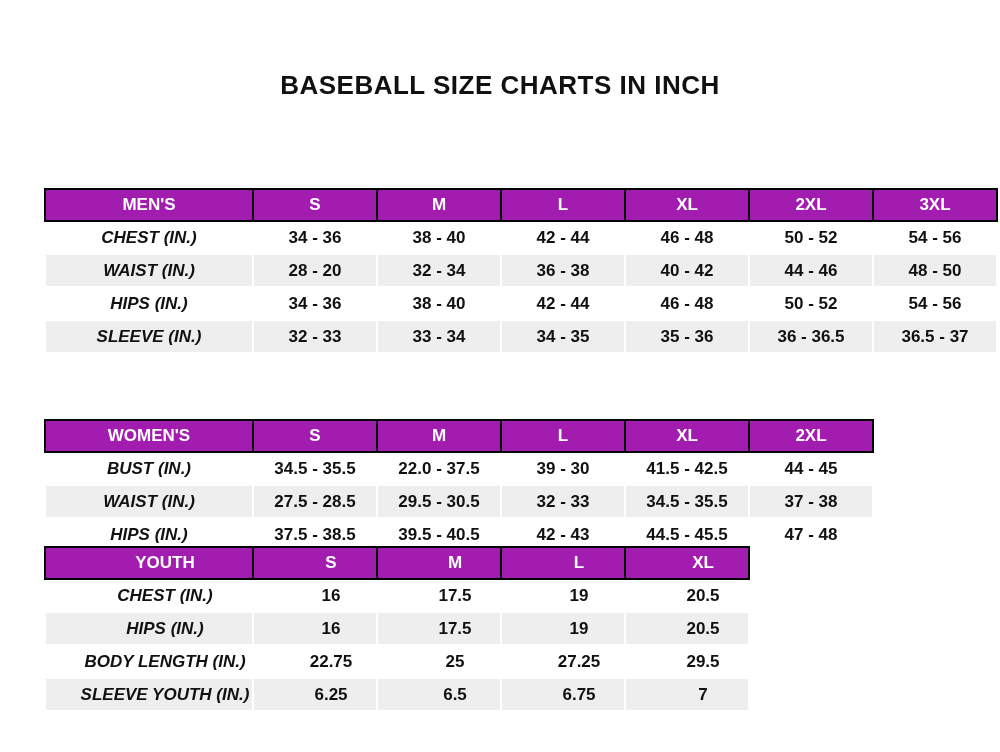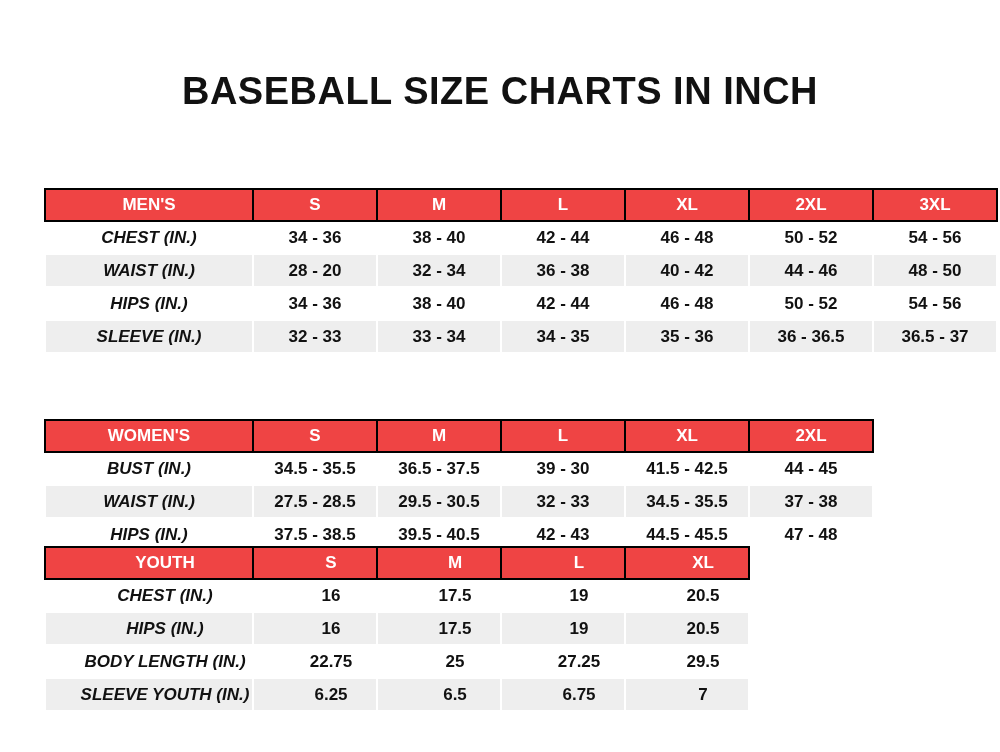--- a/index.html
+++ b/index.html
@@ -19,21 +19,21 @@
     width: 1000px;
     height: 752px;
     background: #ffffff;
   }
   .title {
     position: absolute;
     top: 70px;
     left: 0;
     width: 1000px;
     text-align: center;
-    font-size: 38px;
+    font-size: 26px;
     font-weight: bold;
     letter-spacing: 0.5px;
     color: #111111;
   }
 
   .chart {
     position: absolute;
     left: 44px;
     border-collapse: collapse;
     table-layout: fixed;
@@ -45,21 +45,21 @@
     font-weight: bold;
     text-align: center;
     padding: 0;
     height: 31px;
     color: #111111;
     background: #ffffff;
   }
 
   
   .chart thead th {
-    background: #ef4444;
+    background: #a21caf;
     color: #ffffff;
     border: 2px solid #000000;
     height: 30px;
     font-size: 17px;
   }
   .chart thead th.rowlabel {
     text-align: center;
   }
 
   
@@ -175,21 +175,21 @@
         <th>M</th>
         <th>L</th>
         <th>XL</th>
         <th>2XL</th>
       </tr>
     </thead>
     <tbody>
       <tr>
         <td class="rowlabel">BUST (IN.)</td>
         <td>34.5 - 35.5</td>
-        <td>36.5 - 37.5</td>
+        <td>22.0 - 37.5</td>
         <td>39 - 30</td>
         <td>41.5 - 42.5</td>
         <td>44 - 45</td>
       </tr>
       <tr>
         <td class="rowlabel">WAIST (IN.)</td>
         <td>27.5 - 28.5</td>
         <td>29.5 - 30.5</td>
         <td>32 - 33</td>
         <td>34.5 - 35.5</td>

